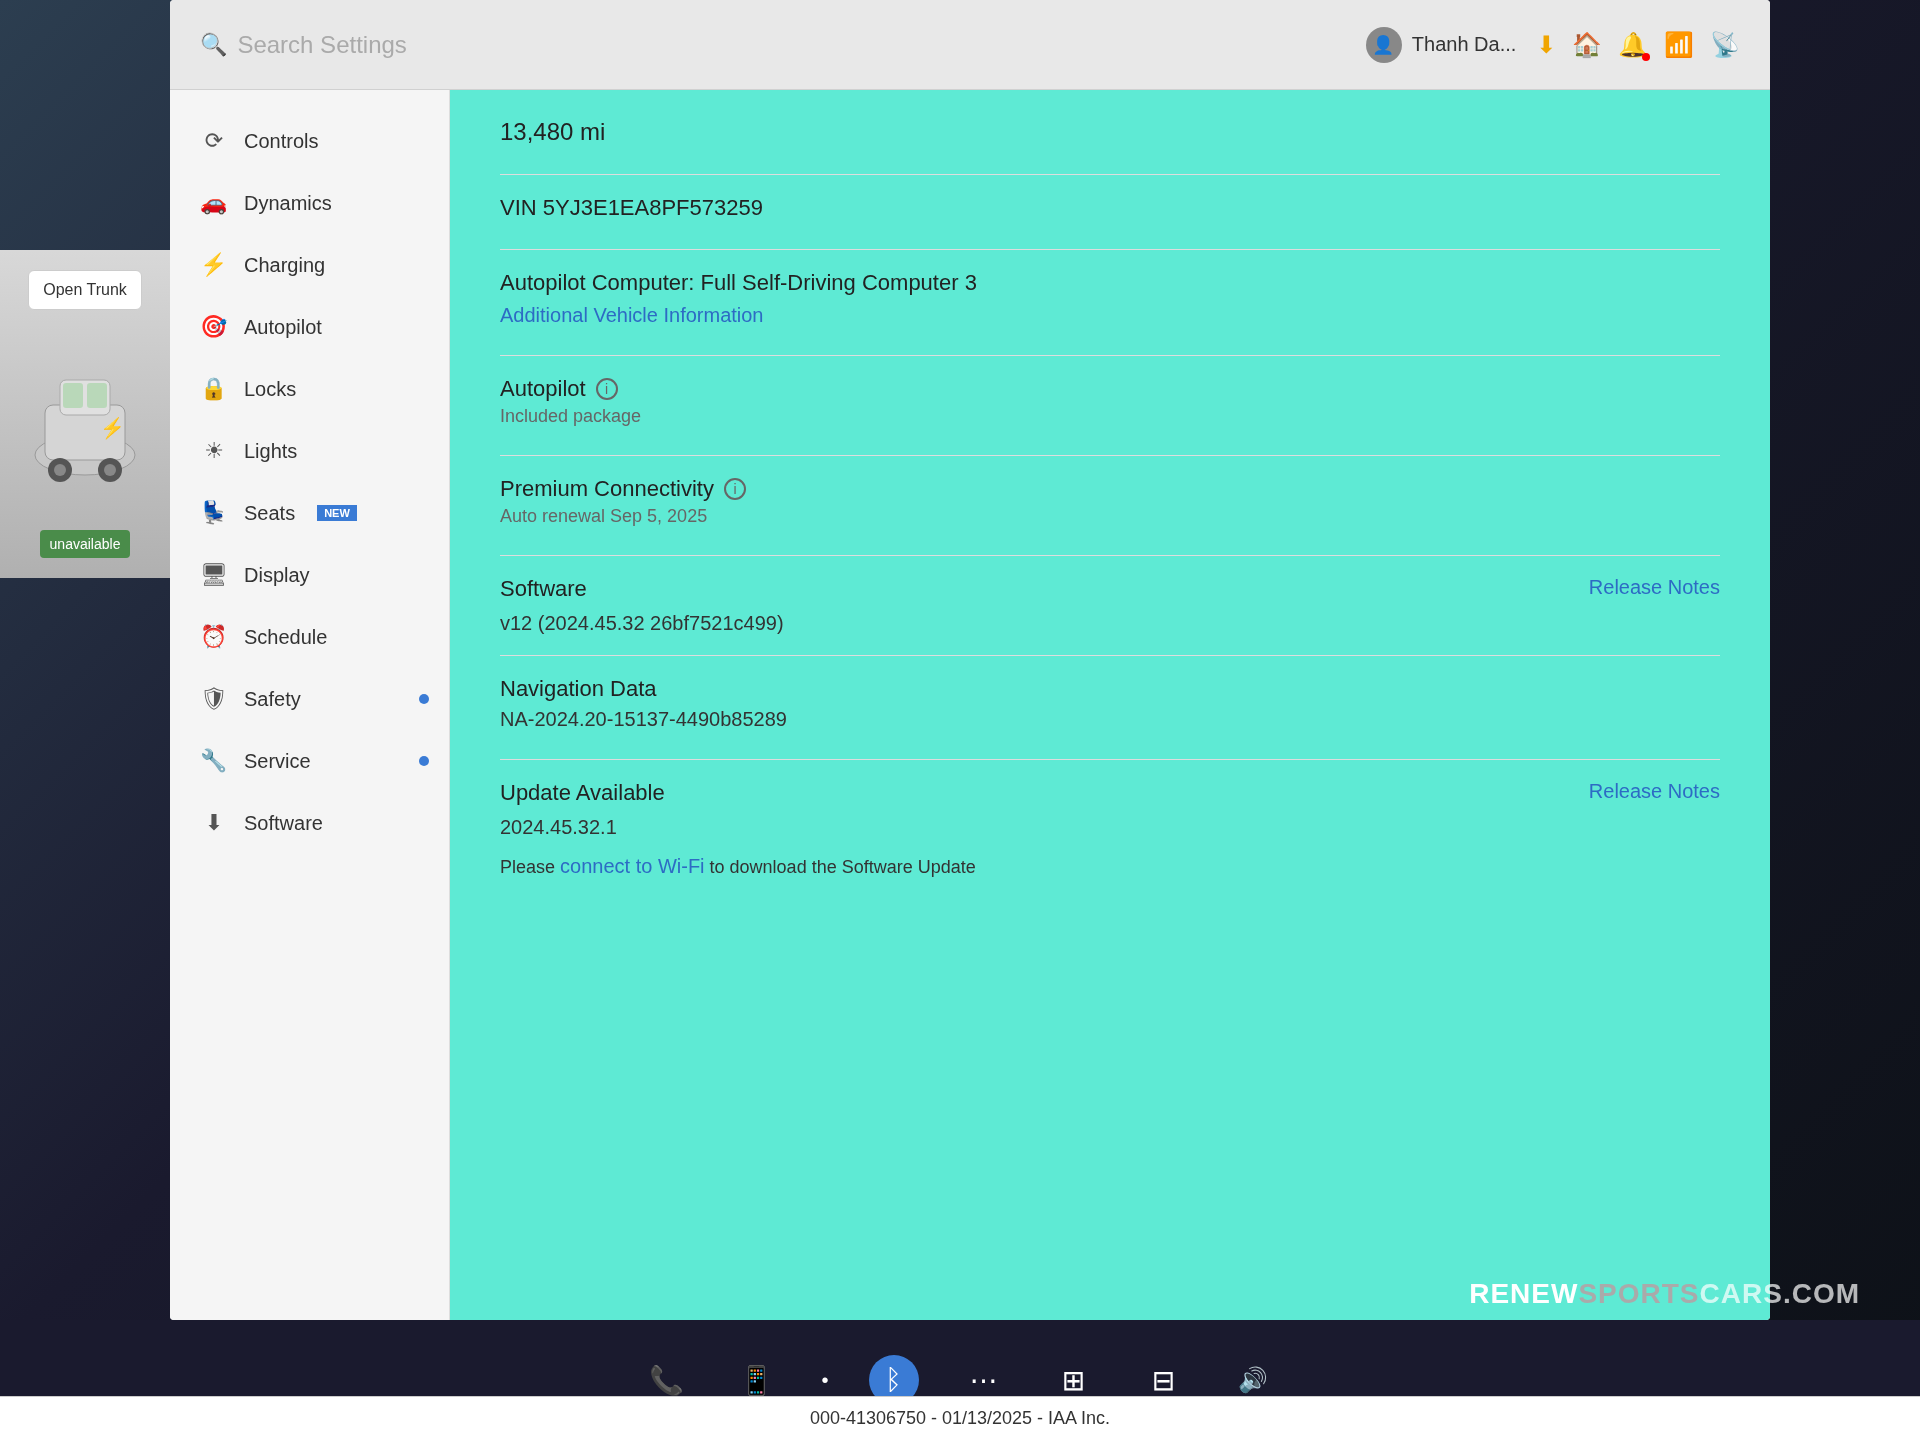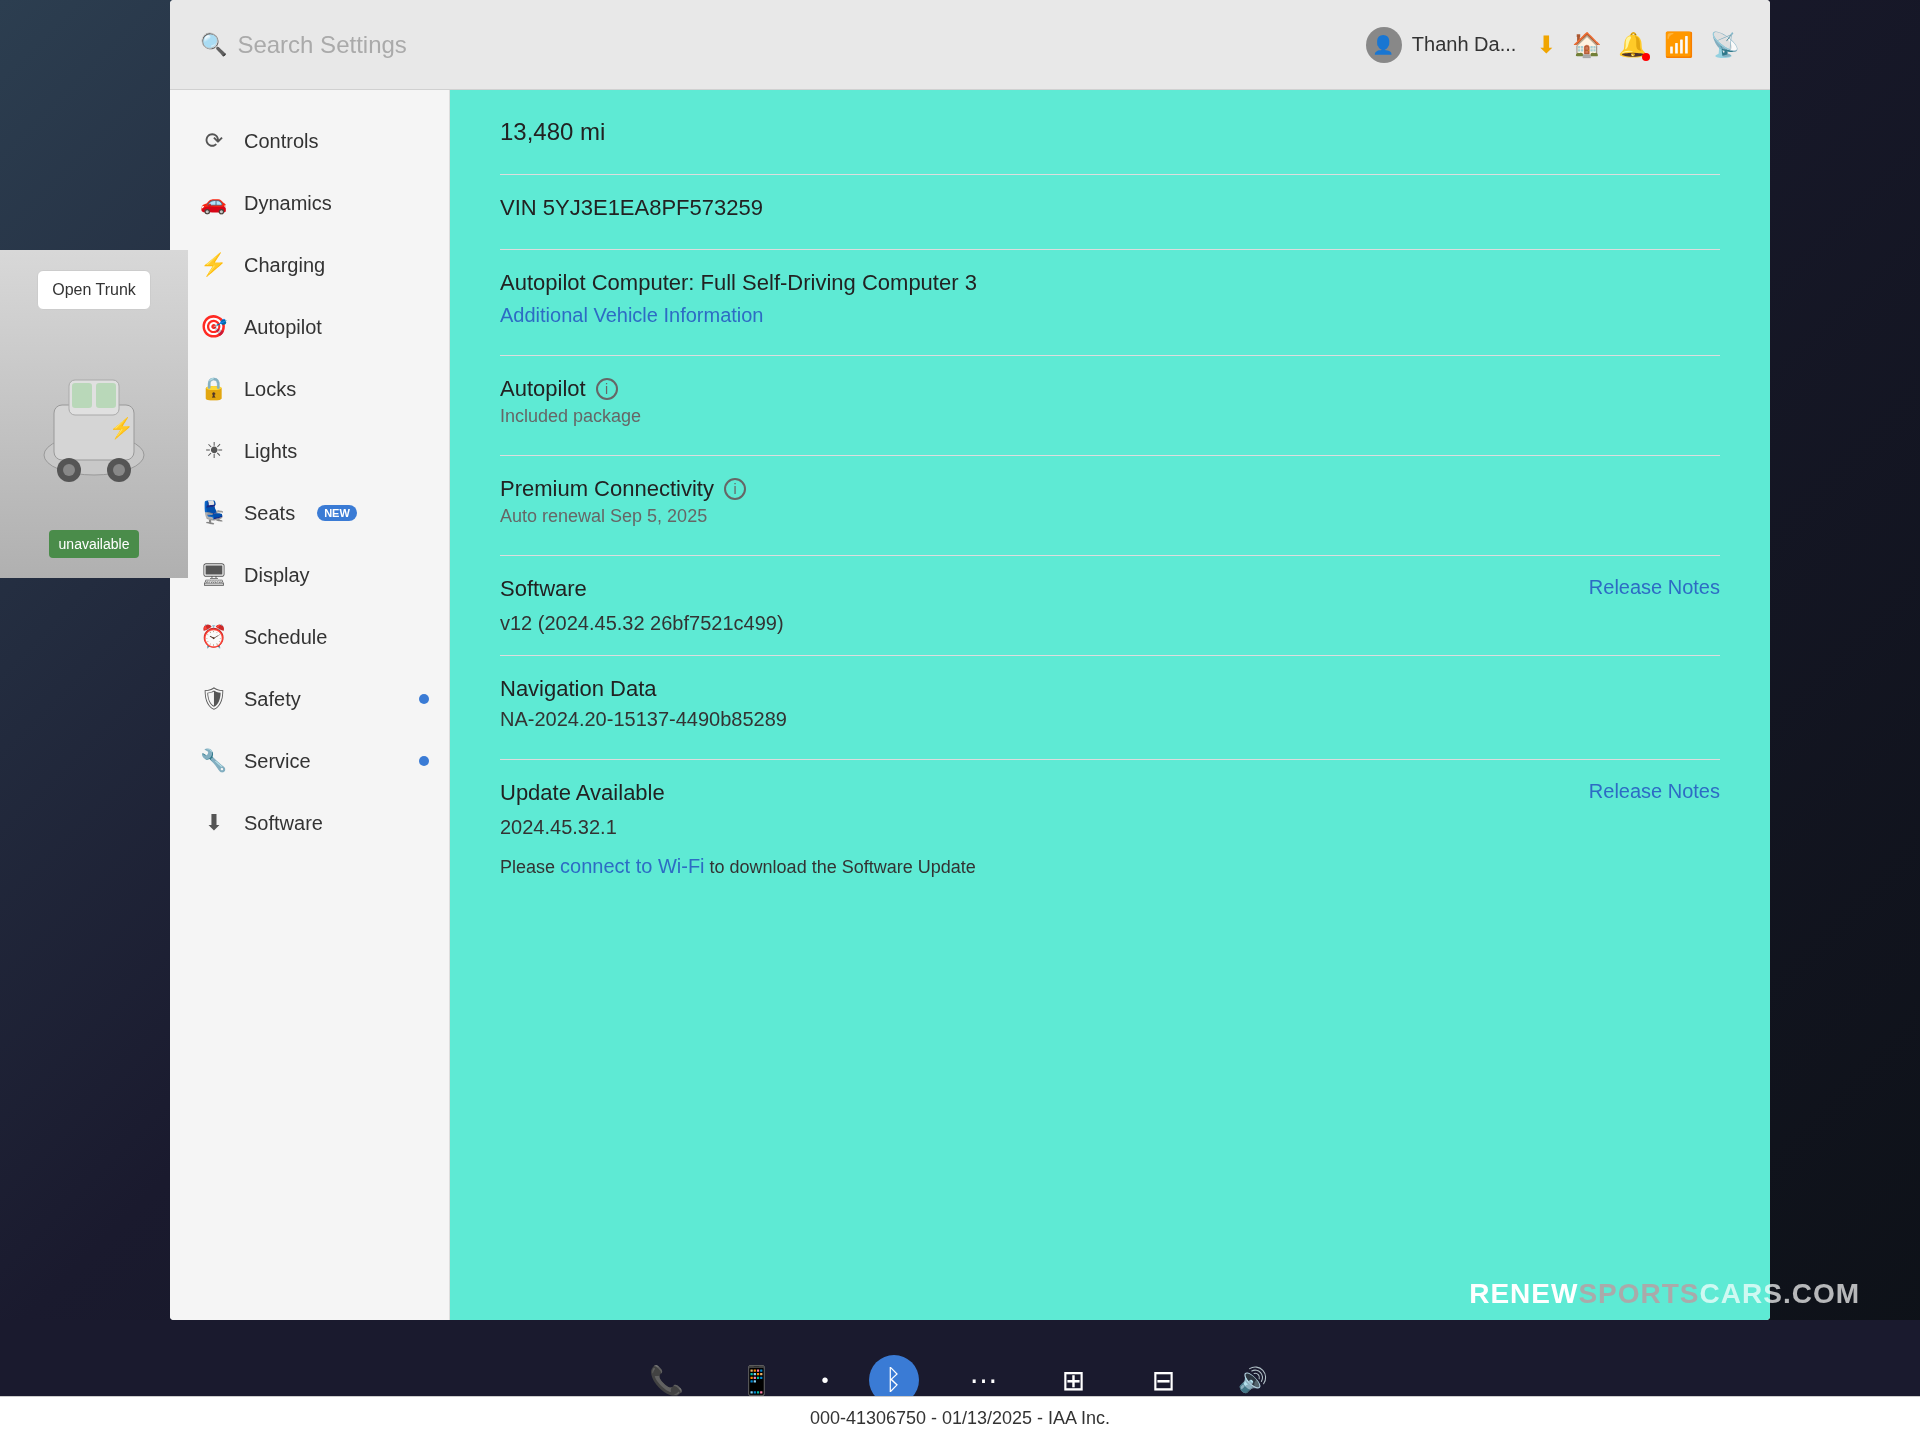--- a/index.html
+++ b/index.html
@@ -147,21 +147,21 @@
 
     .sidebar-label {
       font-size: 20px;
     }
 
     .new-badge {
       background: #3a7bd5;
       color: white;
       font-size: 11px;
       padding: 2px 7px;
-      border-radius: 8px;
+      border-radius: 0;
       margin-left: 6px;
       font-weight: 600;
     }
 
     .notification-dot-sidebar {
       width: 10px;
       height: 10px;
       background: #3a7bd5;
       border-radius: 50%;
       position: absolute;
@@ -525,21 +525,21 @@
           <span>Please</span>
           <a class="connect-link link-text">connect to Wi-Fi</a>
           <span>to download the Software Update</span>
         </span>
       </div>
 
     </div>
   </div>
 </div>
 
-<div style="position:absolute; left:0; top:250px; width:188px; background:linear-gradient(180deg,#d8d8d8,#b0b0b0); padding:20px 15px; display:flex; flex-direction:column; align-items:center; gap:15px;">
+<div style="position:absolute; left:0; top:250px; width:170px; background:linear-gradient(180deg,#d8d8d8,#b0b0b0); padding:20px 15px; display:flex; flex-direction:column; align-items:center; gap:15px;">
   <div class="open-trunk-btn">
     <span>Open
 Trunk</span>
   </div>
 
   <div style="width:120px; height:180px; position:relative;">
     
     <svg width="120" height="180" viewBox="0 0 120 180">
 
       <ellipse cx="60" cy="130" rx="50" ry="20" fill="#c8c8c8" stroke="#999" stroke-width="1"></ellipse>

